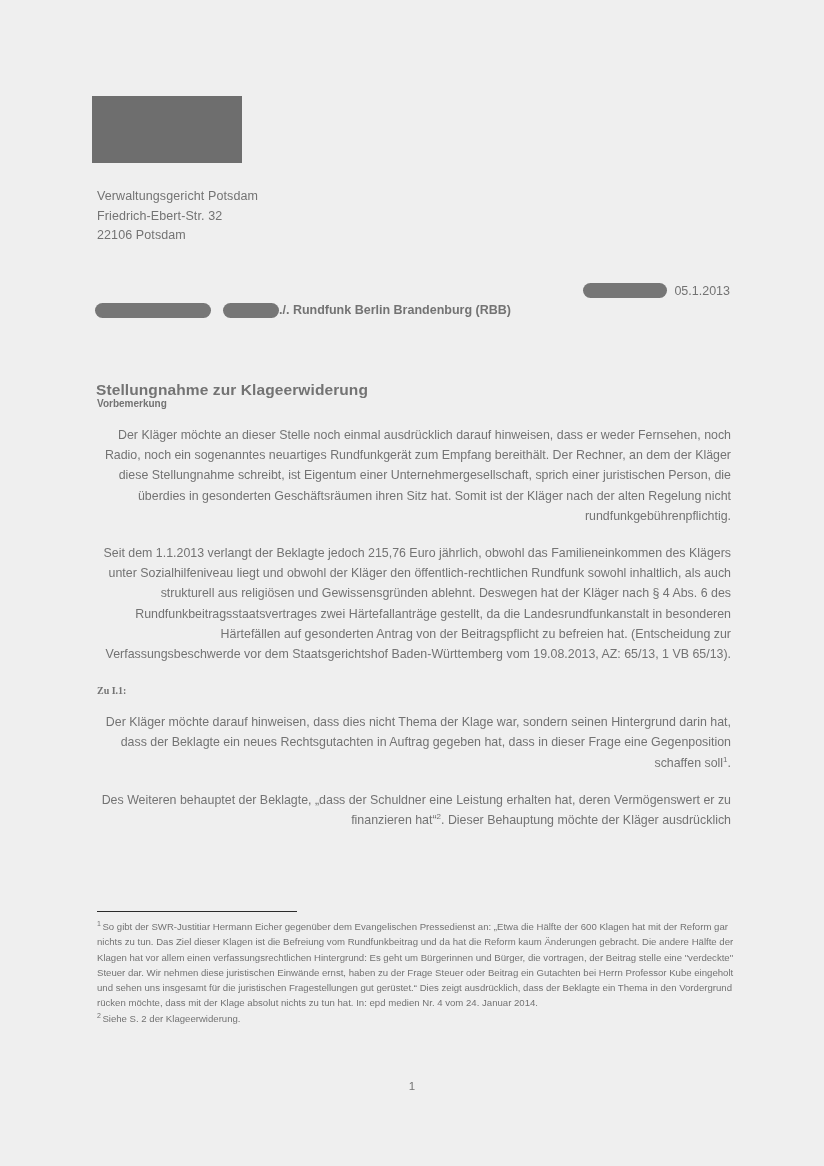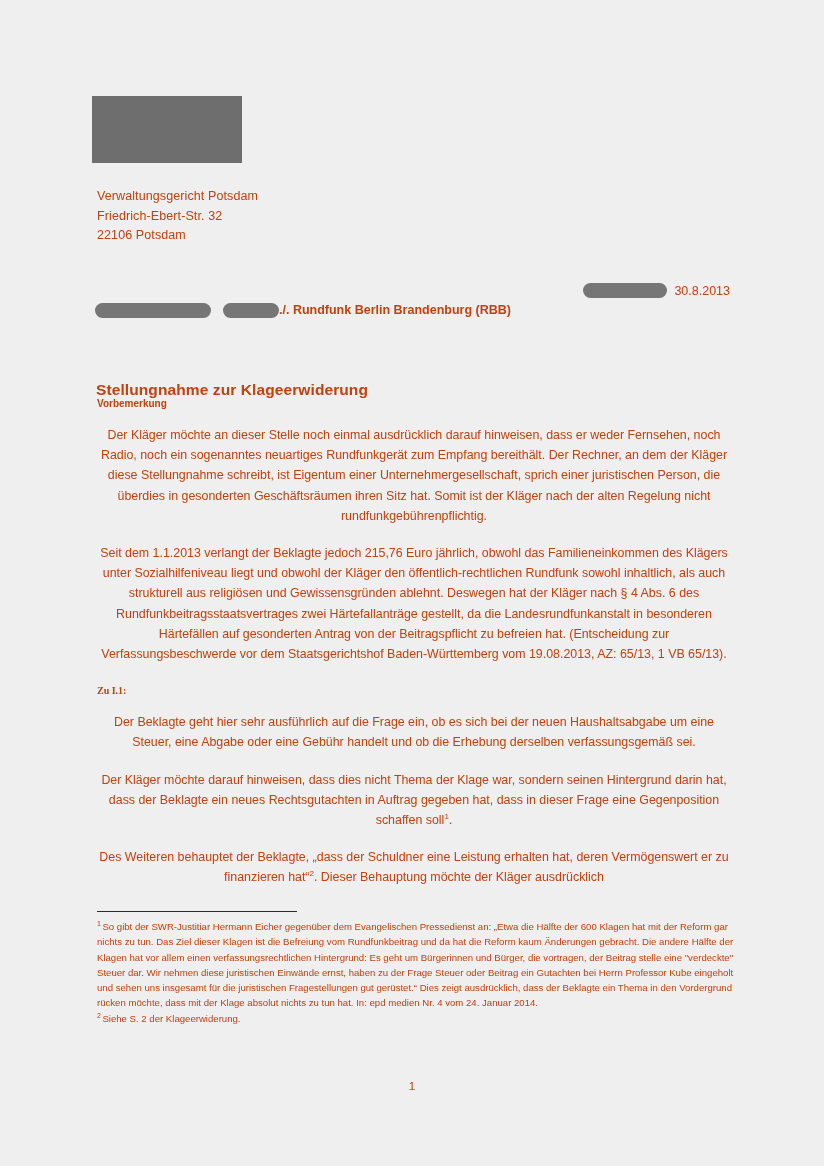--- a/index.html
+++ b/index.html
@@ -7,21 +7,21 @@
     padding: 0;
     background: #ffffff;
   }
   .page {
     position: relative;
     width: 824px;
     height: 1166px;
     background: #efefef;
     overflow: hidden;
     font-family: "Liberation Sans", sans-serif;
-    color: #c2410c;
+    color: #737373;
     -webkit-font-smoothing: antialiased;
   }
 
   
   .logo-redaction {
     position: absolute;
     left: 92px;
     top: 96px;
     width: 150px;
     height: 67px;
@@ -91,21 +91,21 @@
   }
   .section-head {
     font-size: 10px;
     font-weight: bold;
     margin: 0 0 15px 0;
   }
   .para {
     font-size: 12.4px;
     line-height: 20.2px;
     margin: 16px 0 17px 0;
-    text-align: center;
+    text-align: right;
   }
   .section-head.spaced { margin-top: 21px; font-family: Liberation Serif, serif; }
   sup {
     font-size: 8px;
     vertical-align: super;
     line-height: 0;
   }
 
   
   .footnotes {
@@ -151,42 +151,41 @@
   <div class="logo-redaction"></div>
 
   <div class="address">
     <div>Verwaltungsgericht Potsdam</div>
     <div>Friedrich-Ebert-Str. 32</div>
     <div>22106 Potsdam</div>
   </div>
 
   <div class="date-line">
     <span class="bar bar-date"></span>
-    <span>30.8.2013</span>
+    <span>05.1.2013</span>
   </div>
 
   <div class="parties">
     <span class="bar bar-party-a"></span>
     <span class="bar bar-party-b"></span>
     <span>./. Rundfunk Berlin Brandenburg (RBB)</span>
   </div>
 
   <div class="doc-title">Stellungnahme zur Klageerwiderung</div>
 
   <div class="body-area">
 
     <p class="section-head">Vorbemerkung</p>
 
     <p class="para">Der Kläger möchte an dieser Stelle noch einmal ausdrücklich darauf hinweisen, dass er weder Fernsehen, noch Radio, noch ein sogenanntes neuartiges Rundfunkgerät zum Empfang bereithält. Der Rechner, an dem der Kläger diese Stellungnahme schreibt, ist Eigentum einer Unternehmergesellschaft, sprich einer juristischen Person, die überdies in gesonderten Geschäftsräumen ihren Sitz hat. Somit ist der Kläger nach der alten Regelung nicht rundfunkgebührenpflichtig.</p>
 
     <p class="para">Seit dem 1.1.2013 verlangt der Beklagte jedoch 215,76 Euro jährlich, obwohl das Familieneinkommen des Klägers unter Sozialhilfeniveau liegt und obwohl der Kläger den öffentlich-rechtlichen Rundfunk sowohl inhaltlich, als auch strukturell aus religiösen und Gewissensgründen ablehnt. Deswegen hat der Kläger nach § 4 Abs. 6 des Rundfunkbeitragsstaatsvertrages zwei Härtefallanträge gestellt, da die Landesrundfunkanstalt in besonderen Härtefällen auf gesonderten Antrag von der Beitragspflicht zu befreien hat. (Entscheidung zur Verfassungsbeschwerde vor dem Staatsgerichtshof Baden-Württemberg vom 19.08.2013, AZ: 65/13, 1 VB 65/13).</p>
 
     <p class="section-head spaced">Zu I.1:</p>
 
-    <p class="para">Der Beklagte geht hier sehr ausführlich auf die Frage ein, ob es sich bei der neuen Haushaltsabgabe um eine Steuer, eine Abgabe oder eine Gebühr handelt und ob die Erhebung derselben verfassungsgemäß sei.</p>
 
     <p class="para"><span>Der Kläger möchte darauf hinweisen, dass dies nicht Thema der Klage war, sondern seinen Hintergrund darin hat, dass der Beklagte ein neues Rechtsgutachten in Auftrag gegeben hat, dass in dieser Frage eine Gegenposition schaffen soll</span><sup>1</sup><span>.</span></p>
 
     <p class="para"><span>Des Weiteren behauptet der Beklagte, „dass der Schuldner eine Leistung erhalten hat, deren Vermögenswert er zu finanzieren hat“</span><sup>2</sup><span>. Dieser Behauptung möchte der Kläger ausdrücklich</span></p>
 
   </div>
 
   <div class="footnotes">
     <div class="fn-rule"></div>
     <p class="fn"><sup>1</sup><span>So gibt der SWR-Justitiar Hermann Eicher gegenüber dem Evangelischen Pressedienst an: „Etwa die Hälfte der 600 Klagen hat mit der Reform gar nichts zu tun. Das Ziel dieser Klagen ist die Befreiung vom Rundfunkbeitrag und da hat die Reform kaum Änderungen gebracht. Die andere Hälfte der Klagen hat vor allem einen verfassungsrechtlichen Hintergrund: Es geht um Bürgerinnen und Bürger, die vortragen, der Beitrag stelle eine "verdeckte" Steuer dar. Wir nehmen diese juristischen Einwände ernst, haben zu der Frage Steuer oder Beitrag ein Gutachten bei Herrn Professor Kube eingeholt und sehen uns insgesamt für die juristischen Fragestellungen gut gerüstet.“ Dies zeigt ausdrücklich, dass der Beklagte ein Thema in den Vordergrund rücken möchte, dass mit der Klage absolut nichts zu tun hat. In: epd medien Nr. 4 vom 24. Januar 2014.</span></p>

